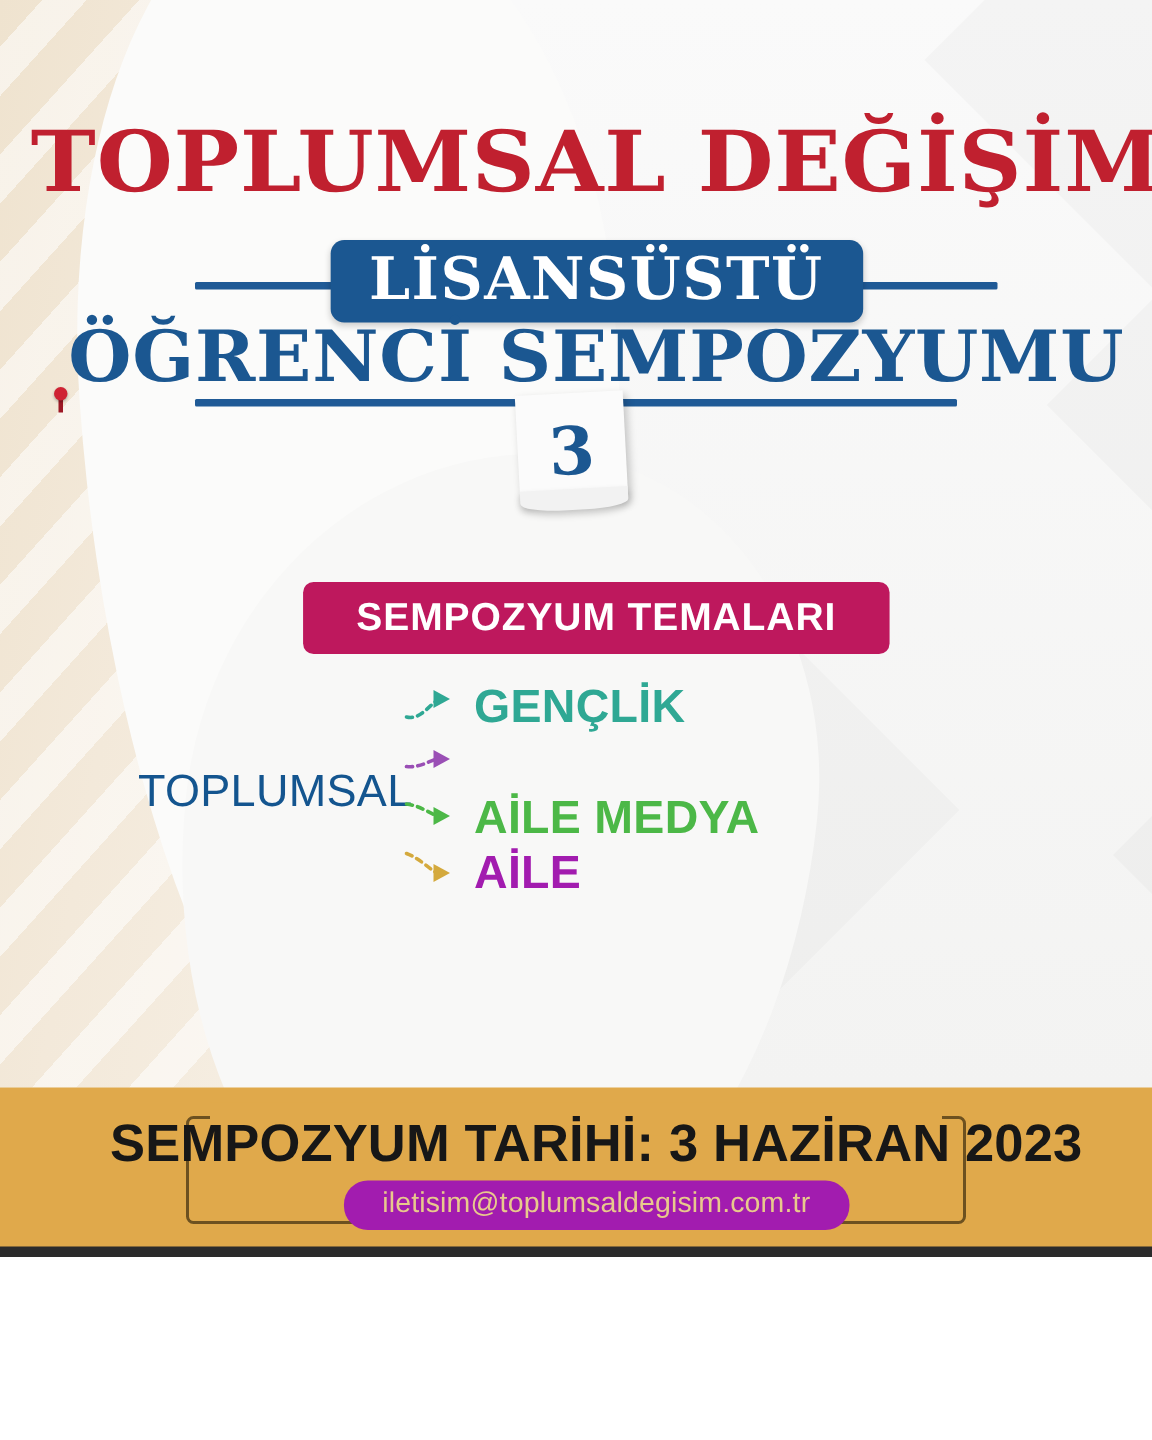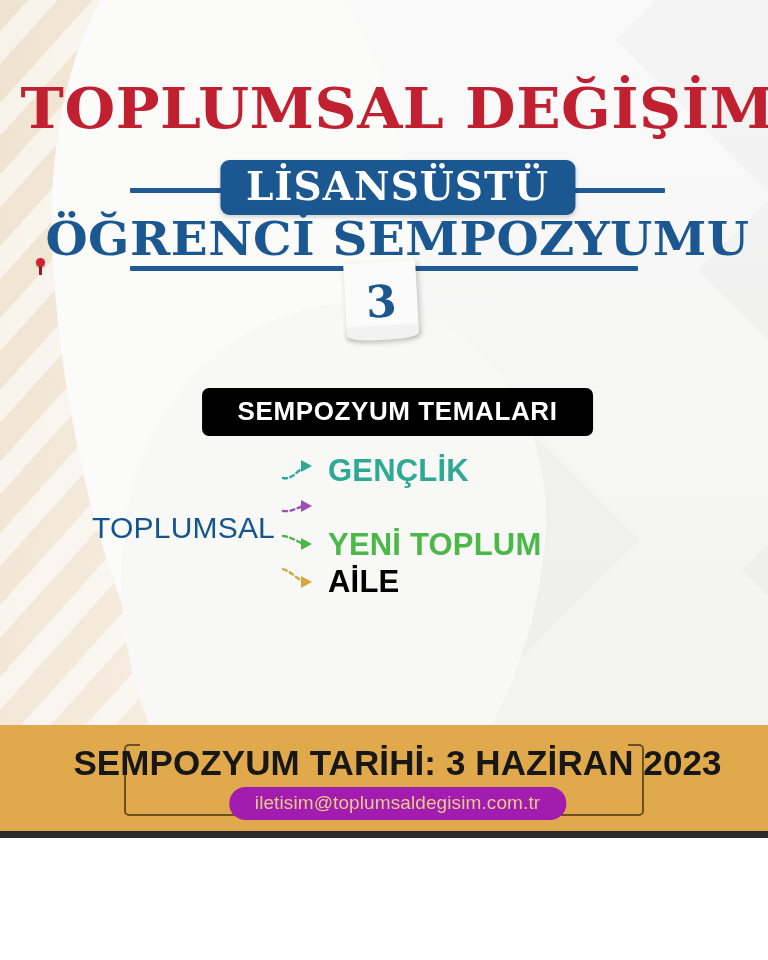--- a/index.html
+++ b/index.html
@@ -52,25 +52,25 @@
     border-radius:0 0 40% 40%;box-shadow:0 3px 5px rgba(0,0,0,.18);}
   .note-num{position:absolute;inset:0;display:flex;align-items:center;justify-content:center;
     font-family:"DejaVu Serif", serif;font-weight:700;font-size:44px;color:#1b5791;
     padding-top:6px;}
   .pin{position:absolute;left:36px;top:258px;width:9px;height:9px;border-radius:50%;
     background:#cf2233;box-shadow:0 1px 2px rgba(0,0,0,.3);z-index:5;}
   .pin-stem{position:absolute;left:39px;top:266px;width:3px;height:9px;background:#9d1825;z-index:4;}
 
   
   .temalar{position:absolute;left:50%;top:388px;transform:translateX(-50%);
-    background:#000000;color:#fff;border-radius:7px;padding:10px 36px 12px;
+    background:#be185d;color:#fff;border-radius:7px;padding:10px 36px 12px;
     font-weight:700;font-size:26px;letter-spacing:.6px;line-height:1;white-space:nowrap;}
   .left-label{position:absolute;left:55px;top:512px;width:220px;text-align:right;
     color:#14558f;font-weight:400;font-size:30px;line-height:1.06;letter-spacing:.2px;}
-  .theme-list{position:absolute;left:328px;top:452px;width:420px;}
+  .theme-list{position:absolute;left:316px;top:452px;width:420px;}
   .theme-row{position:relative;height:37px;display:flex;align-items:center;}
   .theme-row .tx{font-weight:700;font-size:31px;letter-spacing:.2px;line-height:1;white-space:nowrap;}
   .arrow{position:absolute;left:-47px;top:4px;width:44px;height:28px;}
 
   
   .band{position:absolute;left:0;top:725px;width:768px;height:113px;background:#e0a94b;
     border-bottom:7px solid #2b2b2b;box-sizing:border-box;}
   .bracket{position:absolute;left:124px;top:744px;width:520px;height:72px;
     border:2px solid #6d5120;border-radius:5px;box-sizing:border-box;}
   .bracket-mask{position:absolute;left:140px;top:735px;width:488px;height:22px;background:#e0a94b;}
@@ -133,28 +133,28 @@
       <svg class="arrow" viewBox="0 0 44 28">
         <path d="M2 18 C10 19 16 15 22 13" fill="none" stroke="#9a4fb5" stroke-width="2.4" stroke-dasharray="4,3.5" stroke-linecap="round"></path>
         <path d="M20 7 L31 13 L20 19 Z" fill="#9a4fb5"></path>
       </svg>
     </div>
     <div class="theme-row">
       <svg class="arrow" viewBox="0 0 44 28">
         <path d="M2 6 C10 7 16 11 22 14" fill="none" stroke="#4cb847" stroke-width="2.4" stroke-dasharray="4,3.5" stroke-linecap="round"></path>
         <path d="M20 8 L31 14 L20 20 Z" fill="#4cb847"></path>
       </svg>
-      <span class="tx" style="color:#4cb847">YENİ TOPLUM</span>
+      <span class="tx" style="color:#4cb847">AİLE MEDYA</span>
     </div>
     <div class="theme-row">
       <svg class="arrow" viewBox="0 0 44 28">
         <path d="M2 2 C10 5 16 11 22 15" fill="none" stroke="#d4a93c" stroke-width="2.4" stroke-dasharray="4,3.5" stroke-linecap="round"></path>
         <path d="M20 9 L31 15 L20 21 Z" fill="#d4a93c"></path>
       </svg>
-      <span class="tx" style="color:#000000">AİLE</span>
+      <span class="tx" style="color:#a21caf">AİLE</span>
     </div>
   </div>
 
   <div class="band"></div>
   <div class="bracket"></div>
   <div class="bracket-mask"></div>
   <div class="date-text">SEMPOZYUM TARİHİ: 3 HAZİRAN 2023</div>
   <div class="mail-pill">iletisim@toplumsaldegisim.com.tr</div>
 
   <div class="footer">

